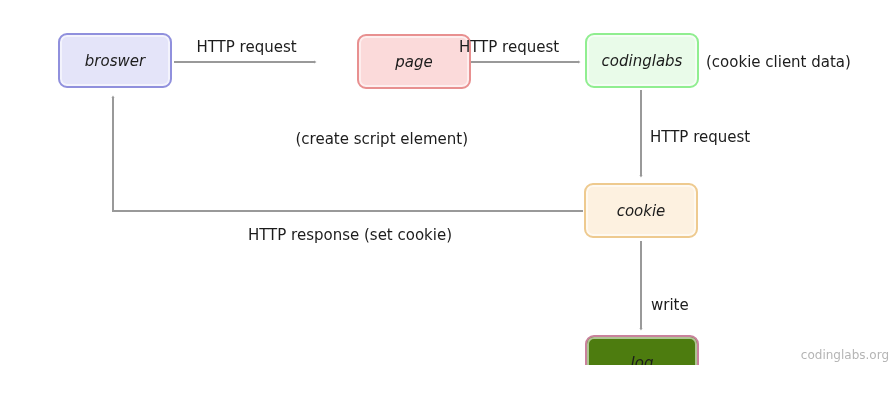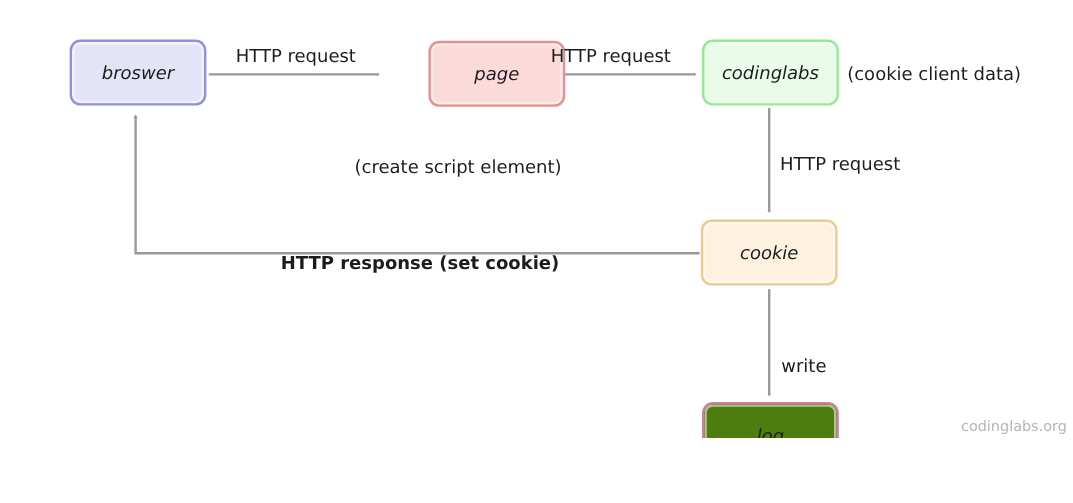--- a/index.html
+++ b/index.html
@@ -42,21 +42,21 @@
   .node-log       { left: 585px; top: 335px; background: #4d7c0f; border-color: #c9819c; }
   .edge-label, .annotation {
     position: absolute;
     font-size: 15px;
     color: #1c1c1c;
     white-space: nowrap;
   }
   .lbl-browser-page   { left: 174px; top: 38px; width: 145px; text-align: center; }
   .lbl-page-js        { left: 436px; top: 38px; width: 146px; text-align: center; }
   .lbl-js-backend     { left: 650px; top: 128px; }
-  .lbl-backend-browser{ left: 200px; top: 210px; width: 300px; text-align: center; font-weight: bold; }
+  .lbl-backend-browser{ left: 200px; top: 226px; width: 300px; text-align: center; }
   .lbl-backend-log    { left: 651px; top: 280px; margin-top: 16px; }
   .note-page          { left: 268px; top: 115px; width: 200px; text-align: right; margin-top: 15px; }
   .note-js            { left: 706px; top: 53px; }
   .watermark {
     position: absolute;
     right: 5px;
     bottom: 3px;
     font-size: 12px;
     color: #b5b5b5;
   }

